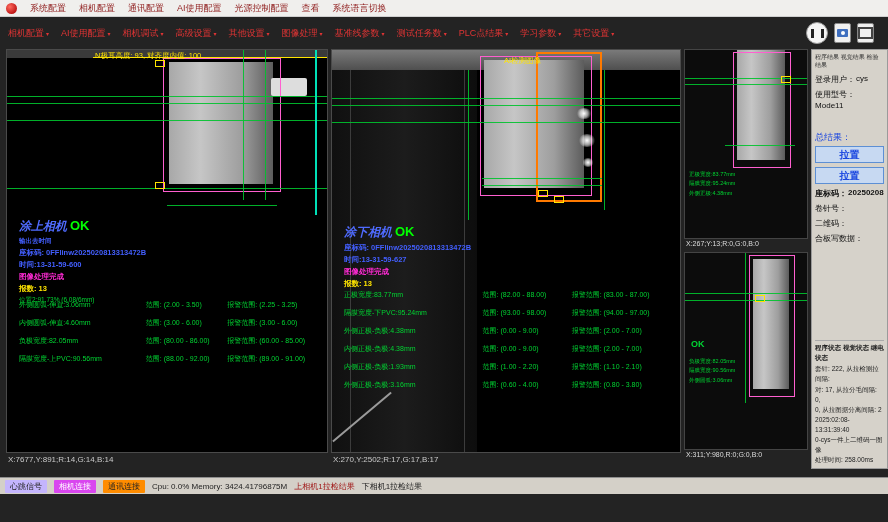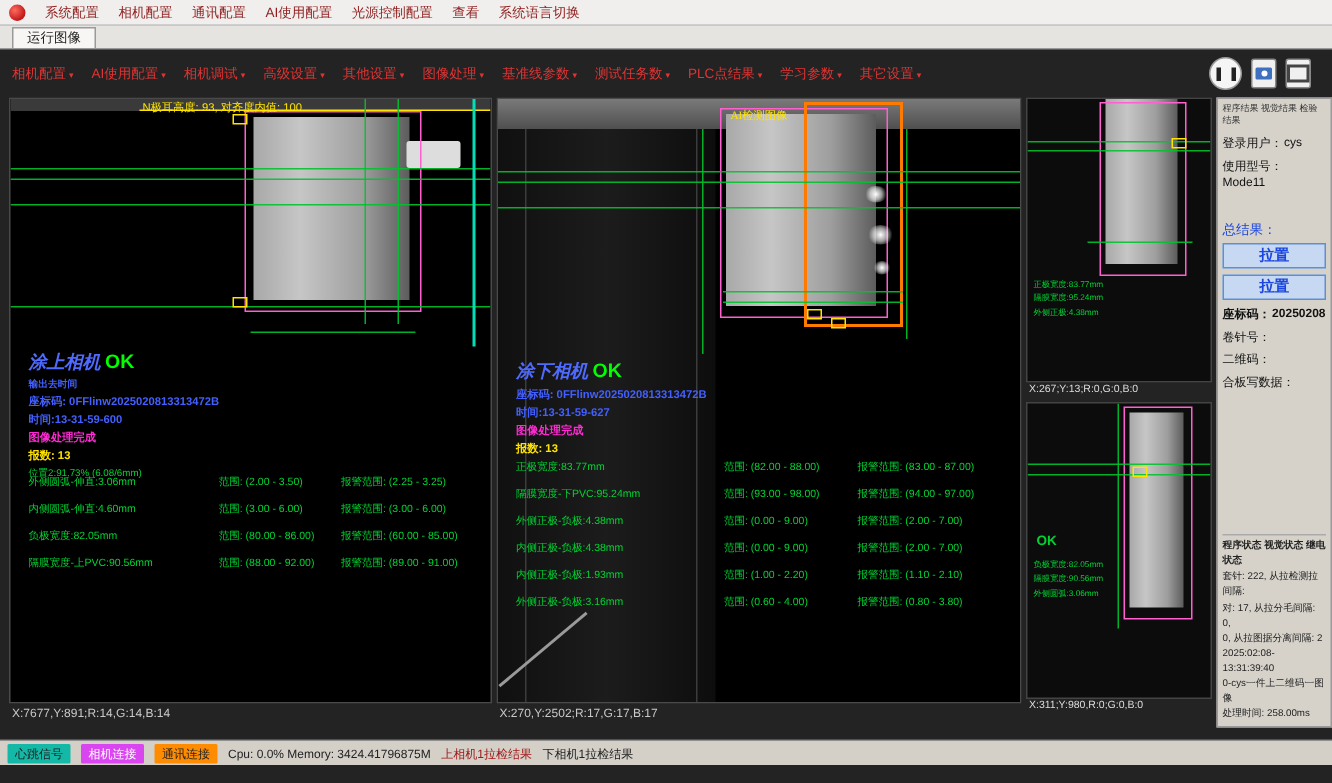--- a/index.html
+++ b/index.html
@@ -64,21 +64,21 @@
               text-align:center;font-size:10px;height:15px;line-height:15px;margin:2px 0;}
   .sb-bold{font-weight:bold;}
   .sb-status{margin-top:auto;border-top:1px solid #aaa;padding-top:2px;font-size:6.5px;
              line-height:1.55;color:#222;}
   .sb-status-header{font-weight:bold;margin-bottom:1px;}
 
   
   .statusbar{height:17px;background:#d4d0c8;border-top:1px solid #8f8f8f;display:flex;
              align-items:center;gap:7px;padding:0 5px;font-size:8px;color:#222;box-sizing:border-box;}
   .badge{padding:1px 5px;border-radius:1px;}
-  .b-yellow{background:#14b8a6;color:#222;}
+  .b-yellow{background:#c4b5fd;color:#222;}
   .b-red{background:#d946ef;color:#fff;}
   .b-orange{background:#ff8c00;color:#222;}
   .reslink{cursor:pointer;}
   .reslink.red{color:#a01818;}
 
   
   .abs{position:absolute;}
   .hline{position:absolute;height:1px;background:rgba(0,195,45,.9);left:0;right:0;}
   .vline{position:absolute;width:1px;background:rgba(0,195,45,.9);}
   .gvline{position:absolute;width:1px;background:#3c3c3c;}
@@ -114,23 +114,20 @@
     <span class="logo"></span>
     <span class="menu-item">系统配置</span>
     <span class="menu-item">相机配置</span>
     <span class="menu-item">通讯配置</span>
     <span class="menu-item">AI使用配置</span>
     <span class="menu-item">光源控制配置</span>
     <span class="menu-item">查看</span>
     <span class="menu-item">系统语言切换</span>
   </div>
 
-  <div class="tabbar">
-    <span class="tab">运行图像</span>
-  </div>
 
   <div class="main">
 
     <div class="toolbar">
       <span class="tbtn"><span>相机配置</span><span class="caret">▾</span></span>
       <span class="tbtn"><span>AI使用配置</span><span class="caret">▾</span></span>
       <span class="tbtn"><span>相机调试</span><span class="caret">▾</span></span>
       <span class="tbtn"><span>高级设置</span><span class="caret">▾</span></span>
       <span class="tbtn"><span>其他设置</span><span class="caret">▾</span></span>
       <span class="tbtn"><span>图像处理</span><span class="caret">▾</span></span>
@@ -222,21 +219,21 @@
           <div class="hline" style="top:48px;"></div>
           <div class="hline" style="top:55px;"></div>
           <div class="hline" style="top:72px;"></div>
           <div class="sline" style="top:128px;left:150px;width:120px;"></div>
           <div class="sline" style="top:135px;left:150px;width:120px;"></div>
           <div class="vline" style="left:136px;top:20px;height:150px;"></div>
           <div class="vline" style="left:272px;top:20px;height:140px;"></div>
           <div class="ybox" style="left:206px;top:140px;"></div>
           <div class="ybox" style="left:222px;top:146px;"></div>
           <div class="abs" style="left:-8px;top:366px;width:76px;height:2px;background:#9a9a9a;transform:rotate(-40deg);"></div>
-          <div class="abs t-yellow" style="left:155px;top:6px;font-size:7.5px;font-family:Liberation Serif, serif;">AI检测图像</div>
+          <div class="abs t-yellow" style="left:172px;top:6px;font-size:7.5px;">AI检测图像</div>
           <div class="tblock" style="top:172px;">
             <div><span class="cam-title">涂下相机</span><span class="cam-ok">OK</span></div>
             <div class="t-blue">座标码: 0FFlinw2025020813313472B</div>
             <div class="t-blue">时间:13-31-59-627</div>
             <div class="t-magenta">图像处理完成</div>
             <div class="t-yellow" style="font-size:7.5px;font-weight:bold;">报数: 13</div>
           </div>
           <div class="mblock" style="top:240px;">
             <div class="mrow">
                 <span class="mname">正极宽度:83.77mm</span>

